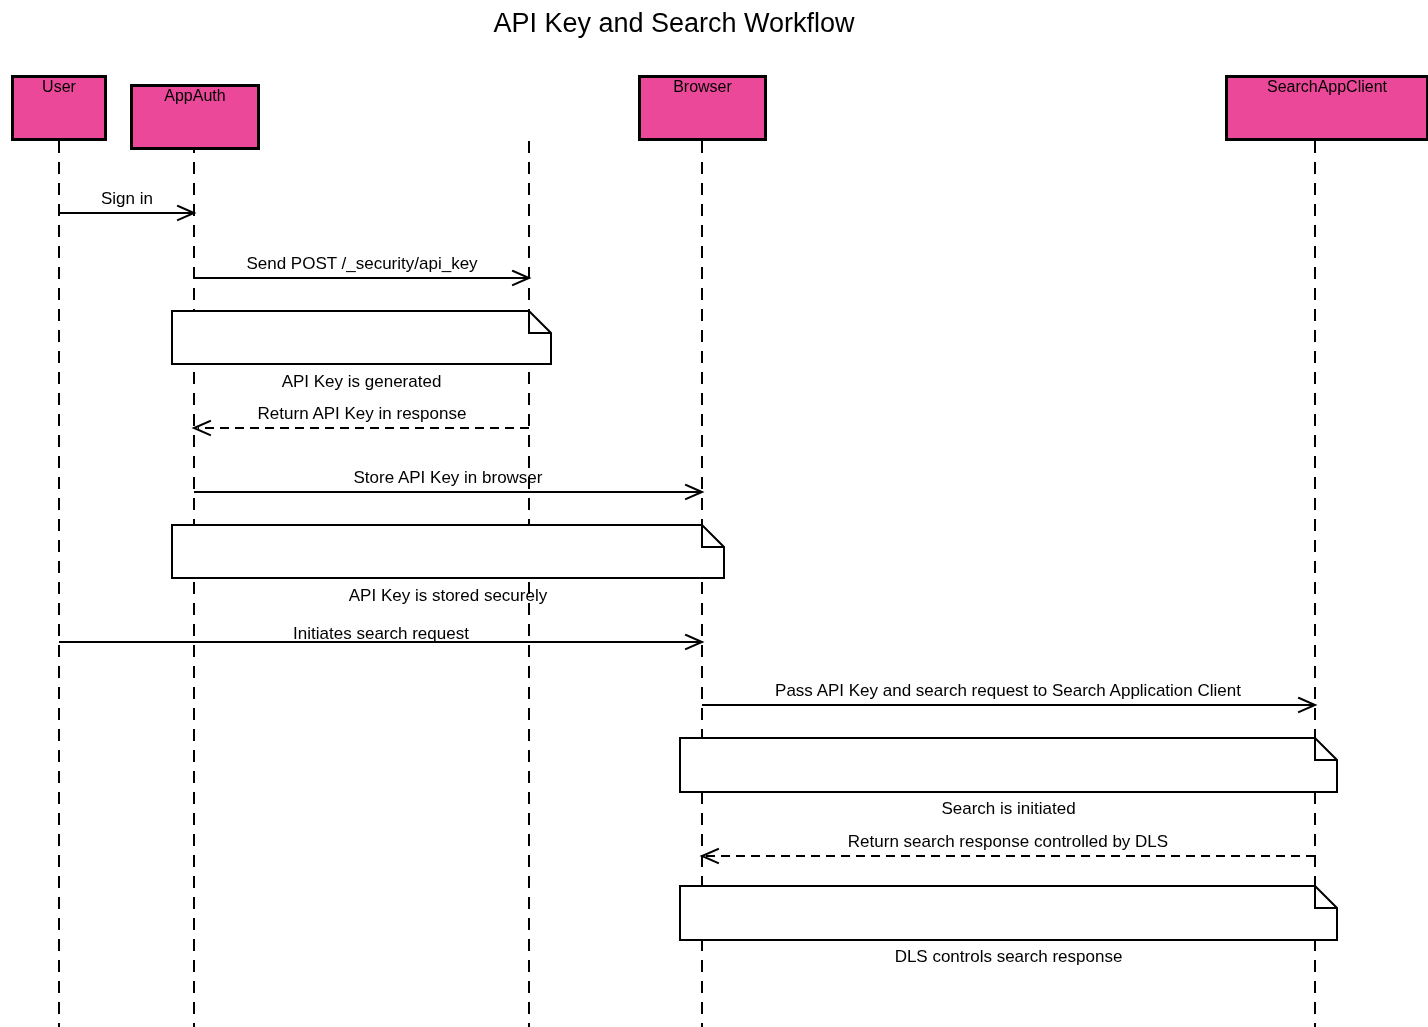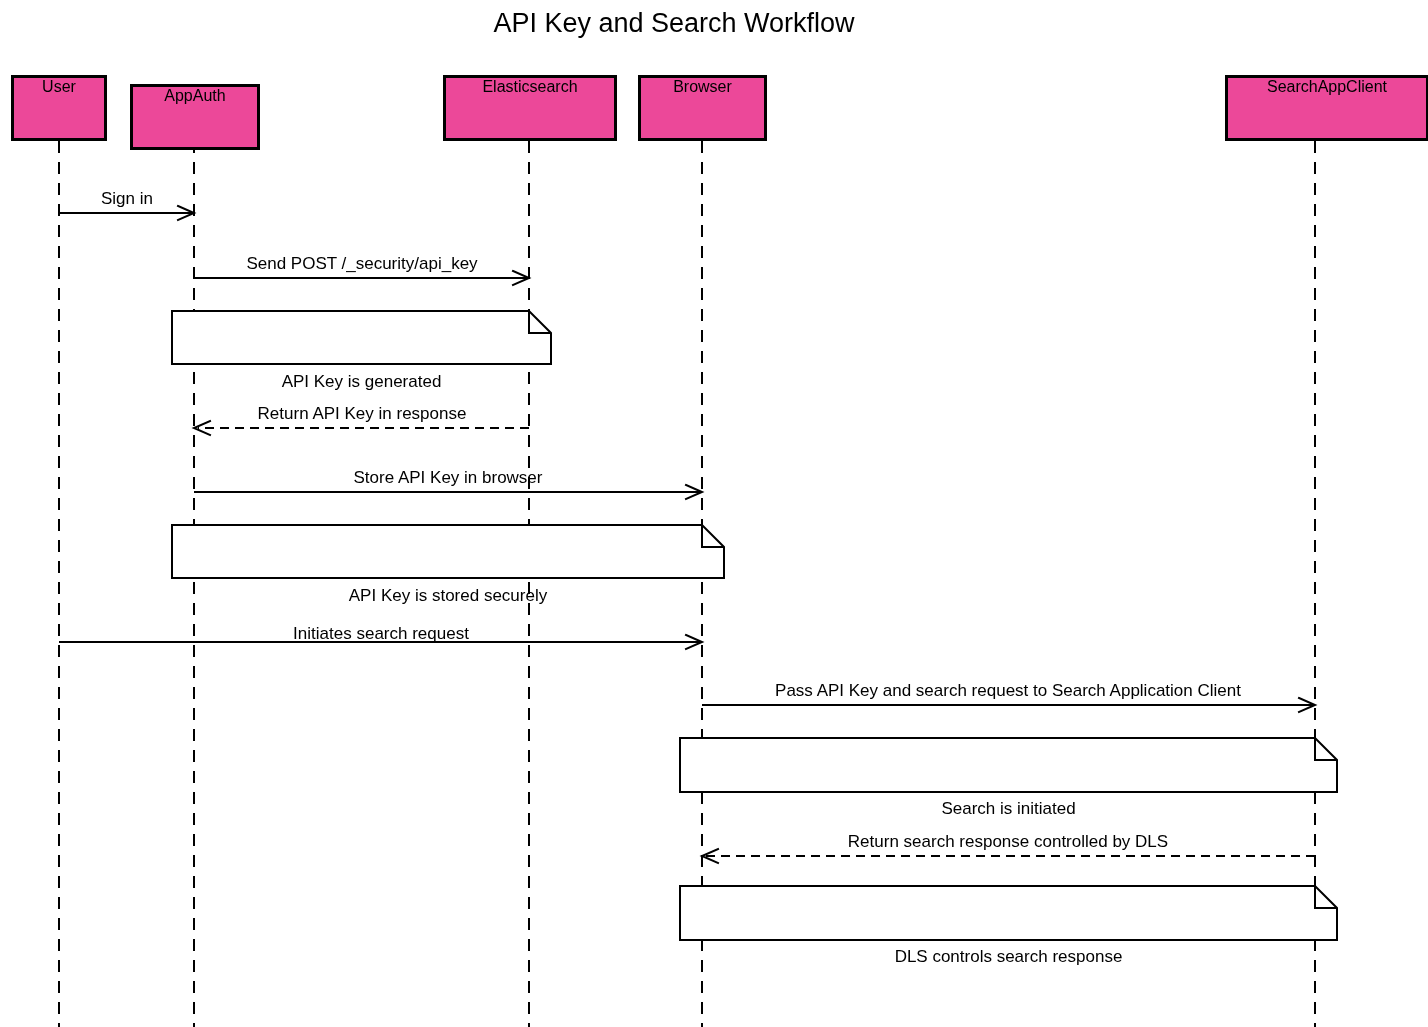--- a/index.html
+++ b/index.html
@@ -116,23 +116,20 @@
       <polyline class="msg-head" points="718,849 702,856 718,863"></polyline>
     </g>
   </svg>
 
   <div class="pbox" style="left:11px;  top:75px; width:96px;">
     <span>User</span>
   </div>
   <div class="pbox" style="left:130px; top:84px; width:130px;">
     <span>AppAuth</span>
   </div>
-  <div class="pbox" style="left:443px; top:75px; width:174px;">
-    <span>Elasticsearch</span>
-  </div>
   <div class="pbox" style="left:638px; top:75px; width:129px;">
     <span>Browser</span>
   </div>
   <div class="pbox" style="left:1213px; top:75px; width:204px;margin-left:12px;">
     <span>SearchAppClient</span>
   </div>
 
   <div class="msg-label" style="left:127px;  top:189px;">Sign in</div>
   <div class="msg-label" style="left:362px;  top:254px;">Send POST /_security/api_key</div>
   <div class="msg-label" style="left:362px;  top:404px;">Return API Key in response</div>

